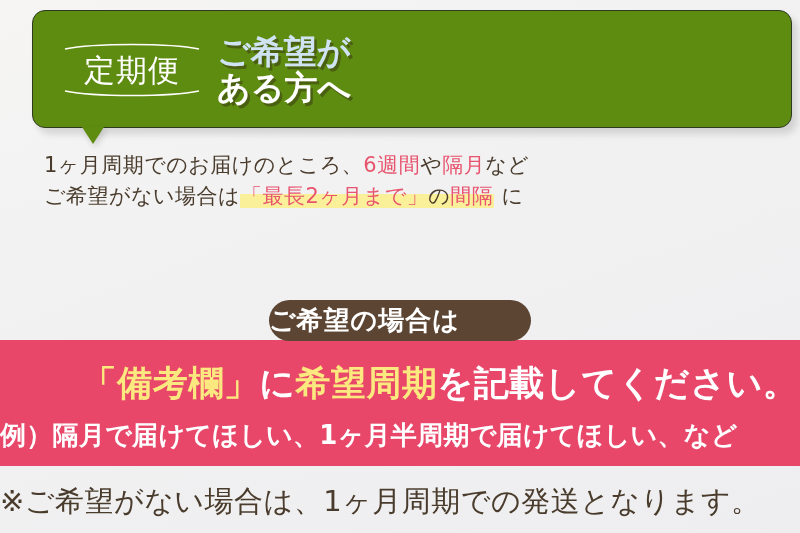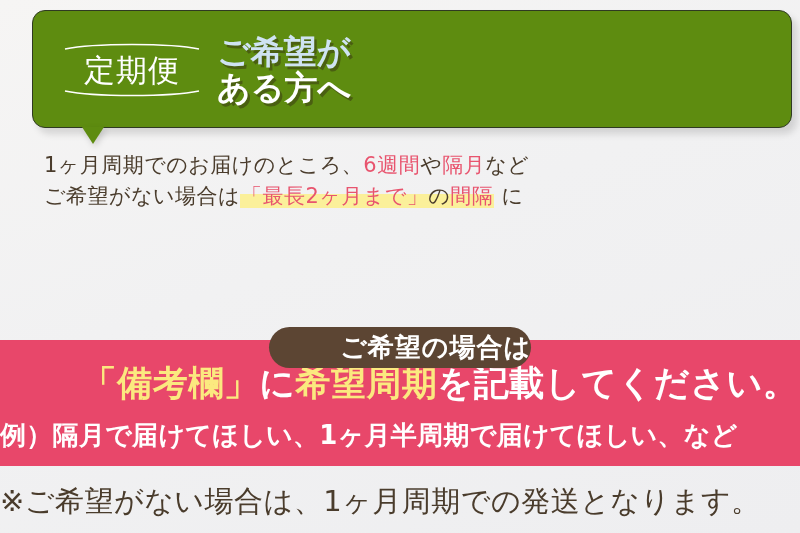--- a/index.html
+++ b/index.html
@@ -157,28 +157,28 @@
     top: 340px;
     width: 800px;
     height: 126px;
     background: #e8476a;
   }
 
   
   .badge-pill {
     position: absolute;
     left: 269px;
-    top: 327px;
+    top: 300px;
     width: 262px;
     height: 41px;
     background: #5c4533;
     border-radius: 21px;
     display: flex;
     align-items: center;
-    justify-content: flex-end;
+    justify-content: flex-start;
     z-index: 4;
   }
   .badge-text {
     color: #ffffff;
     font-size: 26px;
     font-weight: 700;
     letter-spacing: 1px;
     white-space: nowrap;
   }
 

